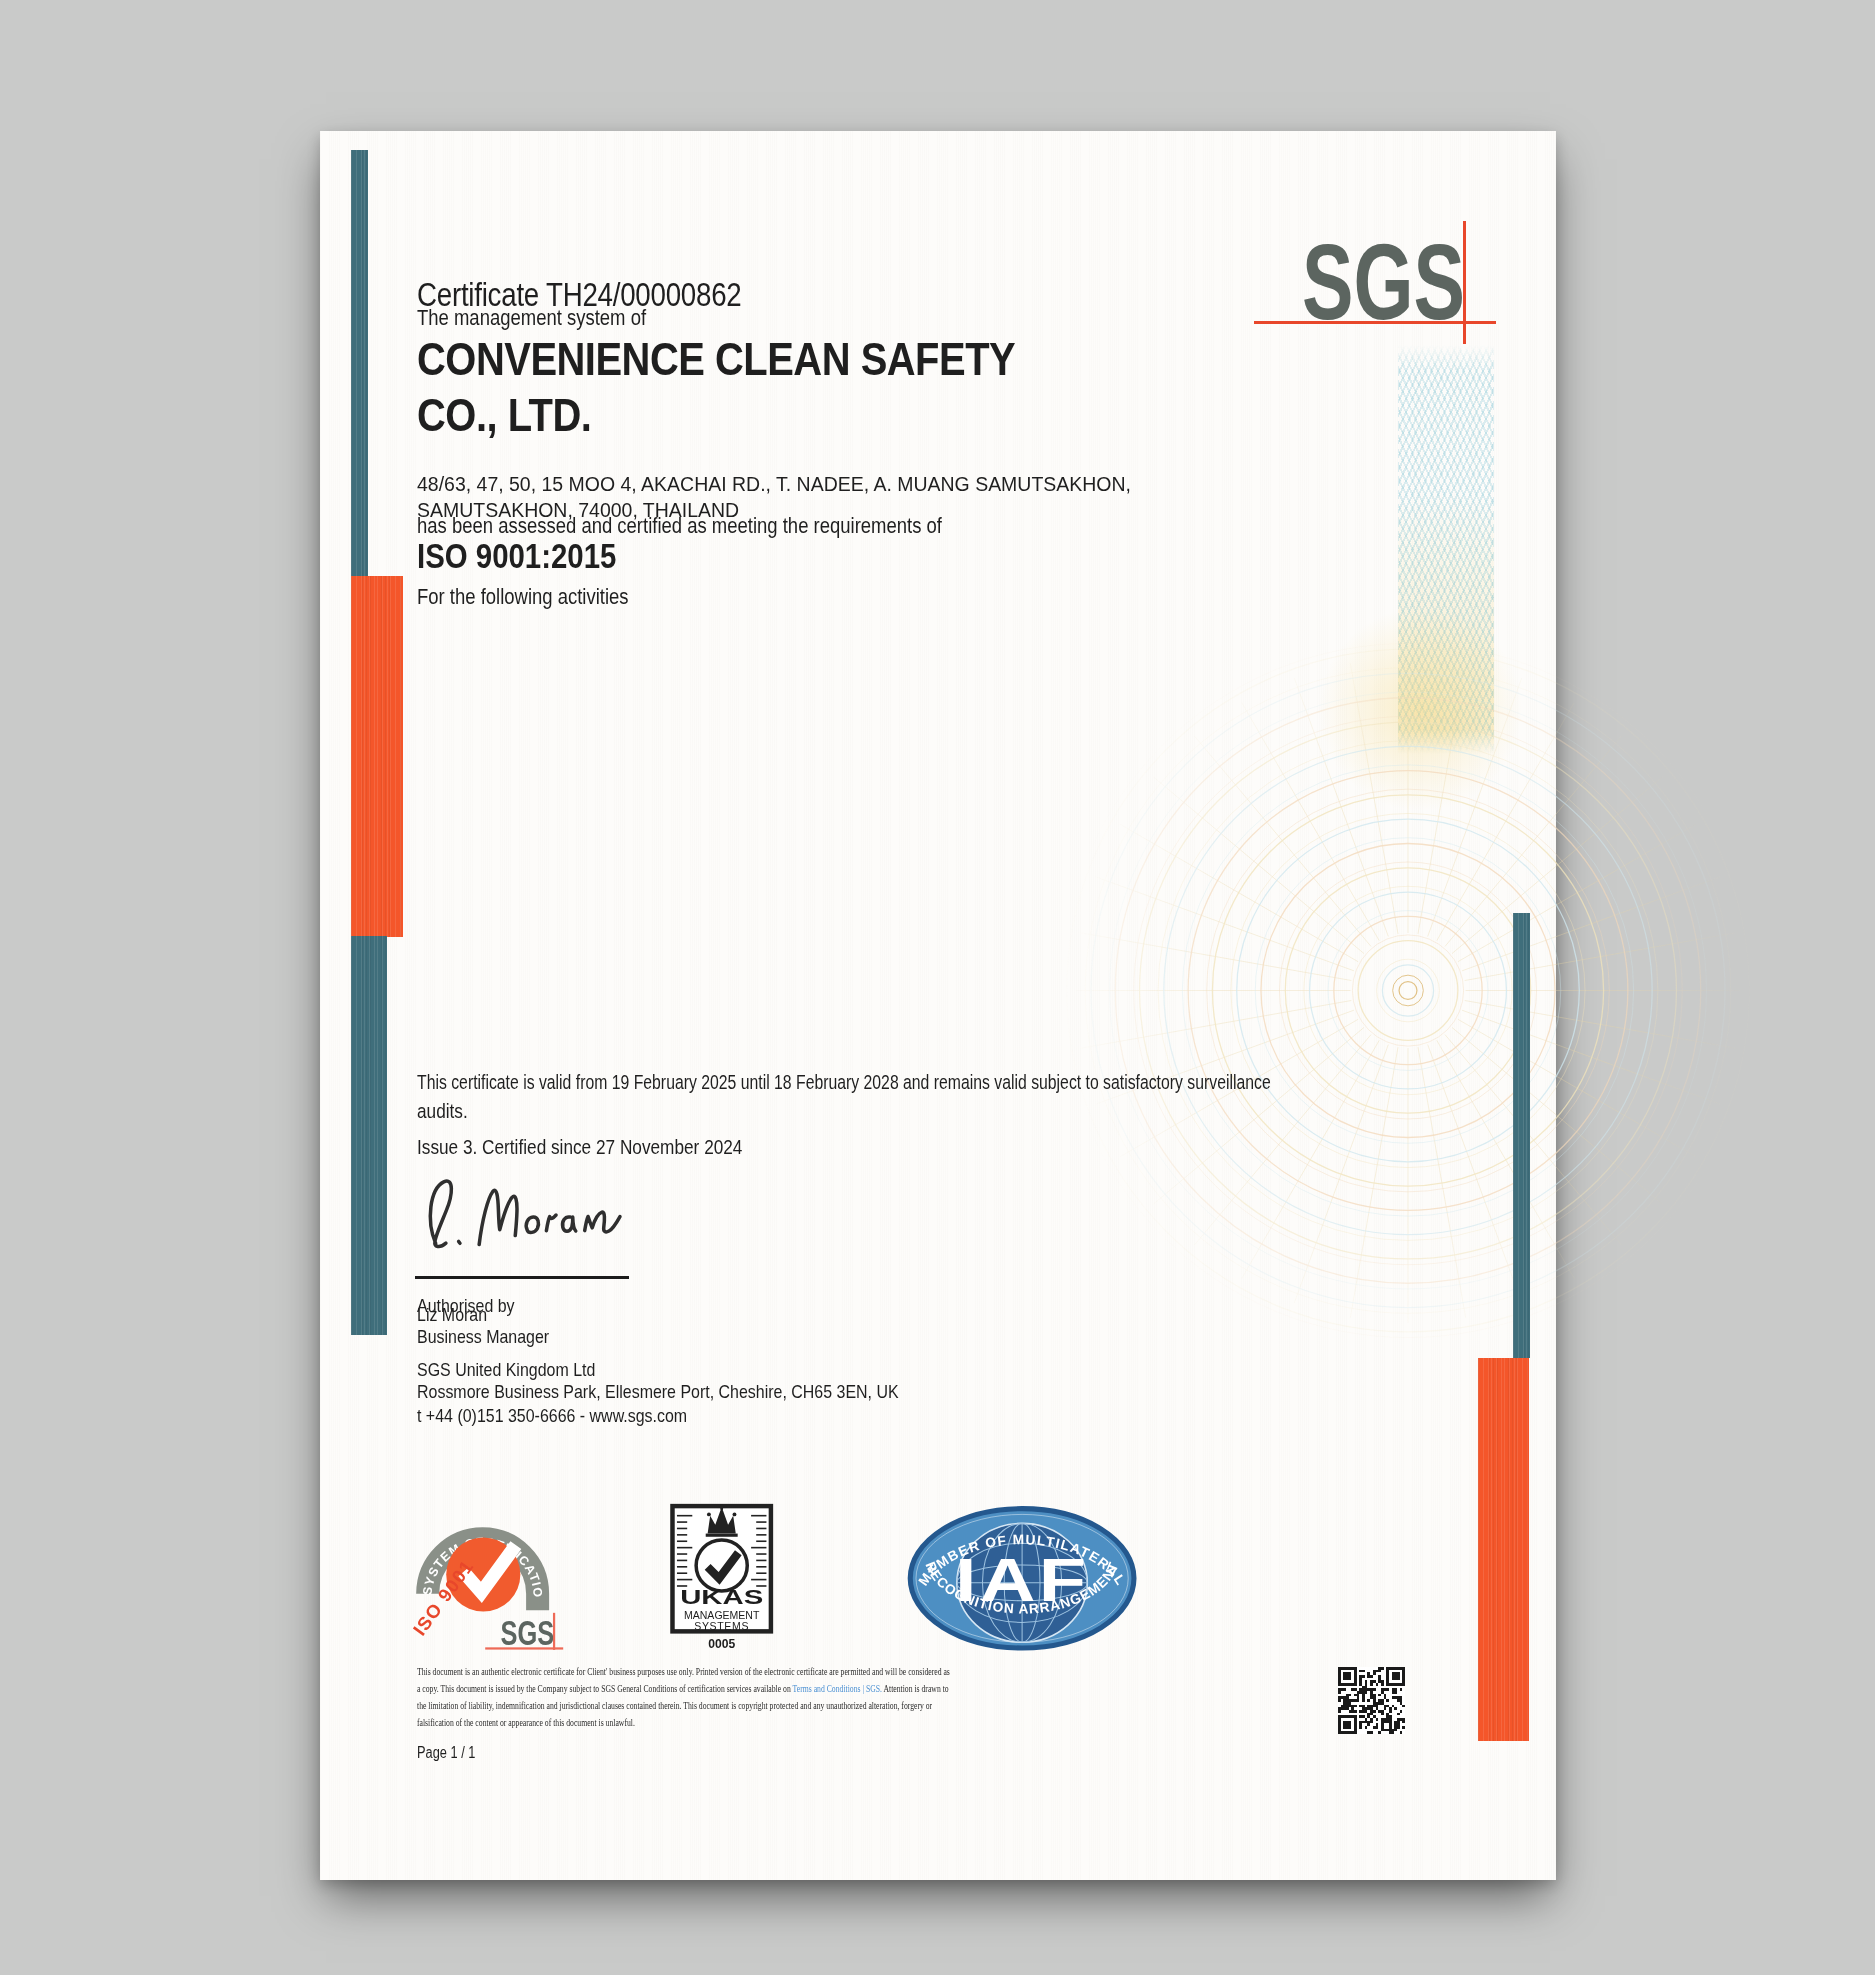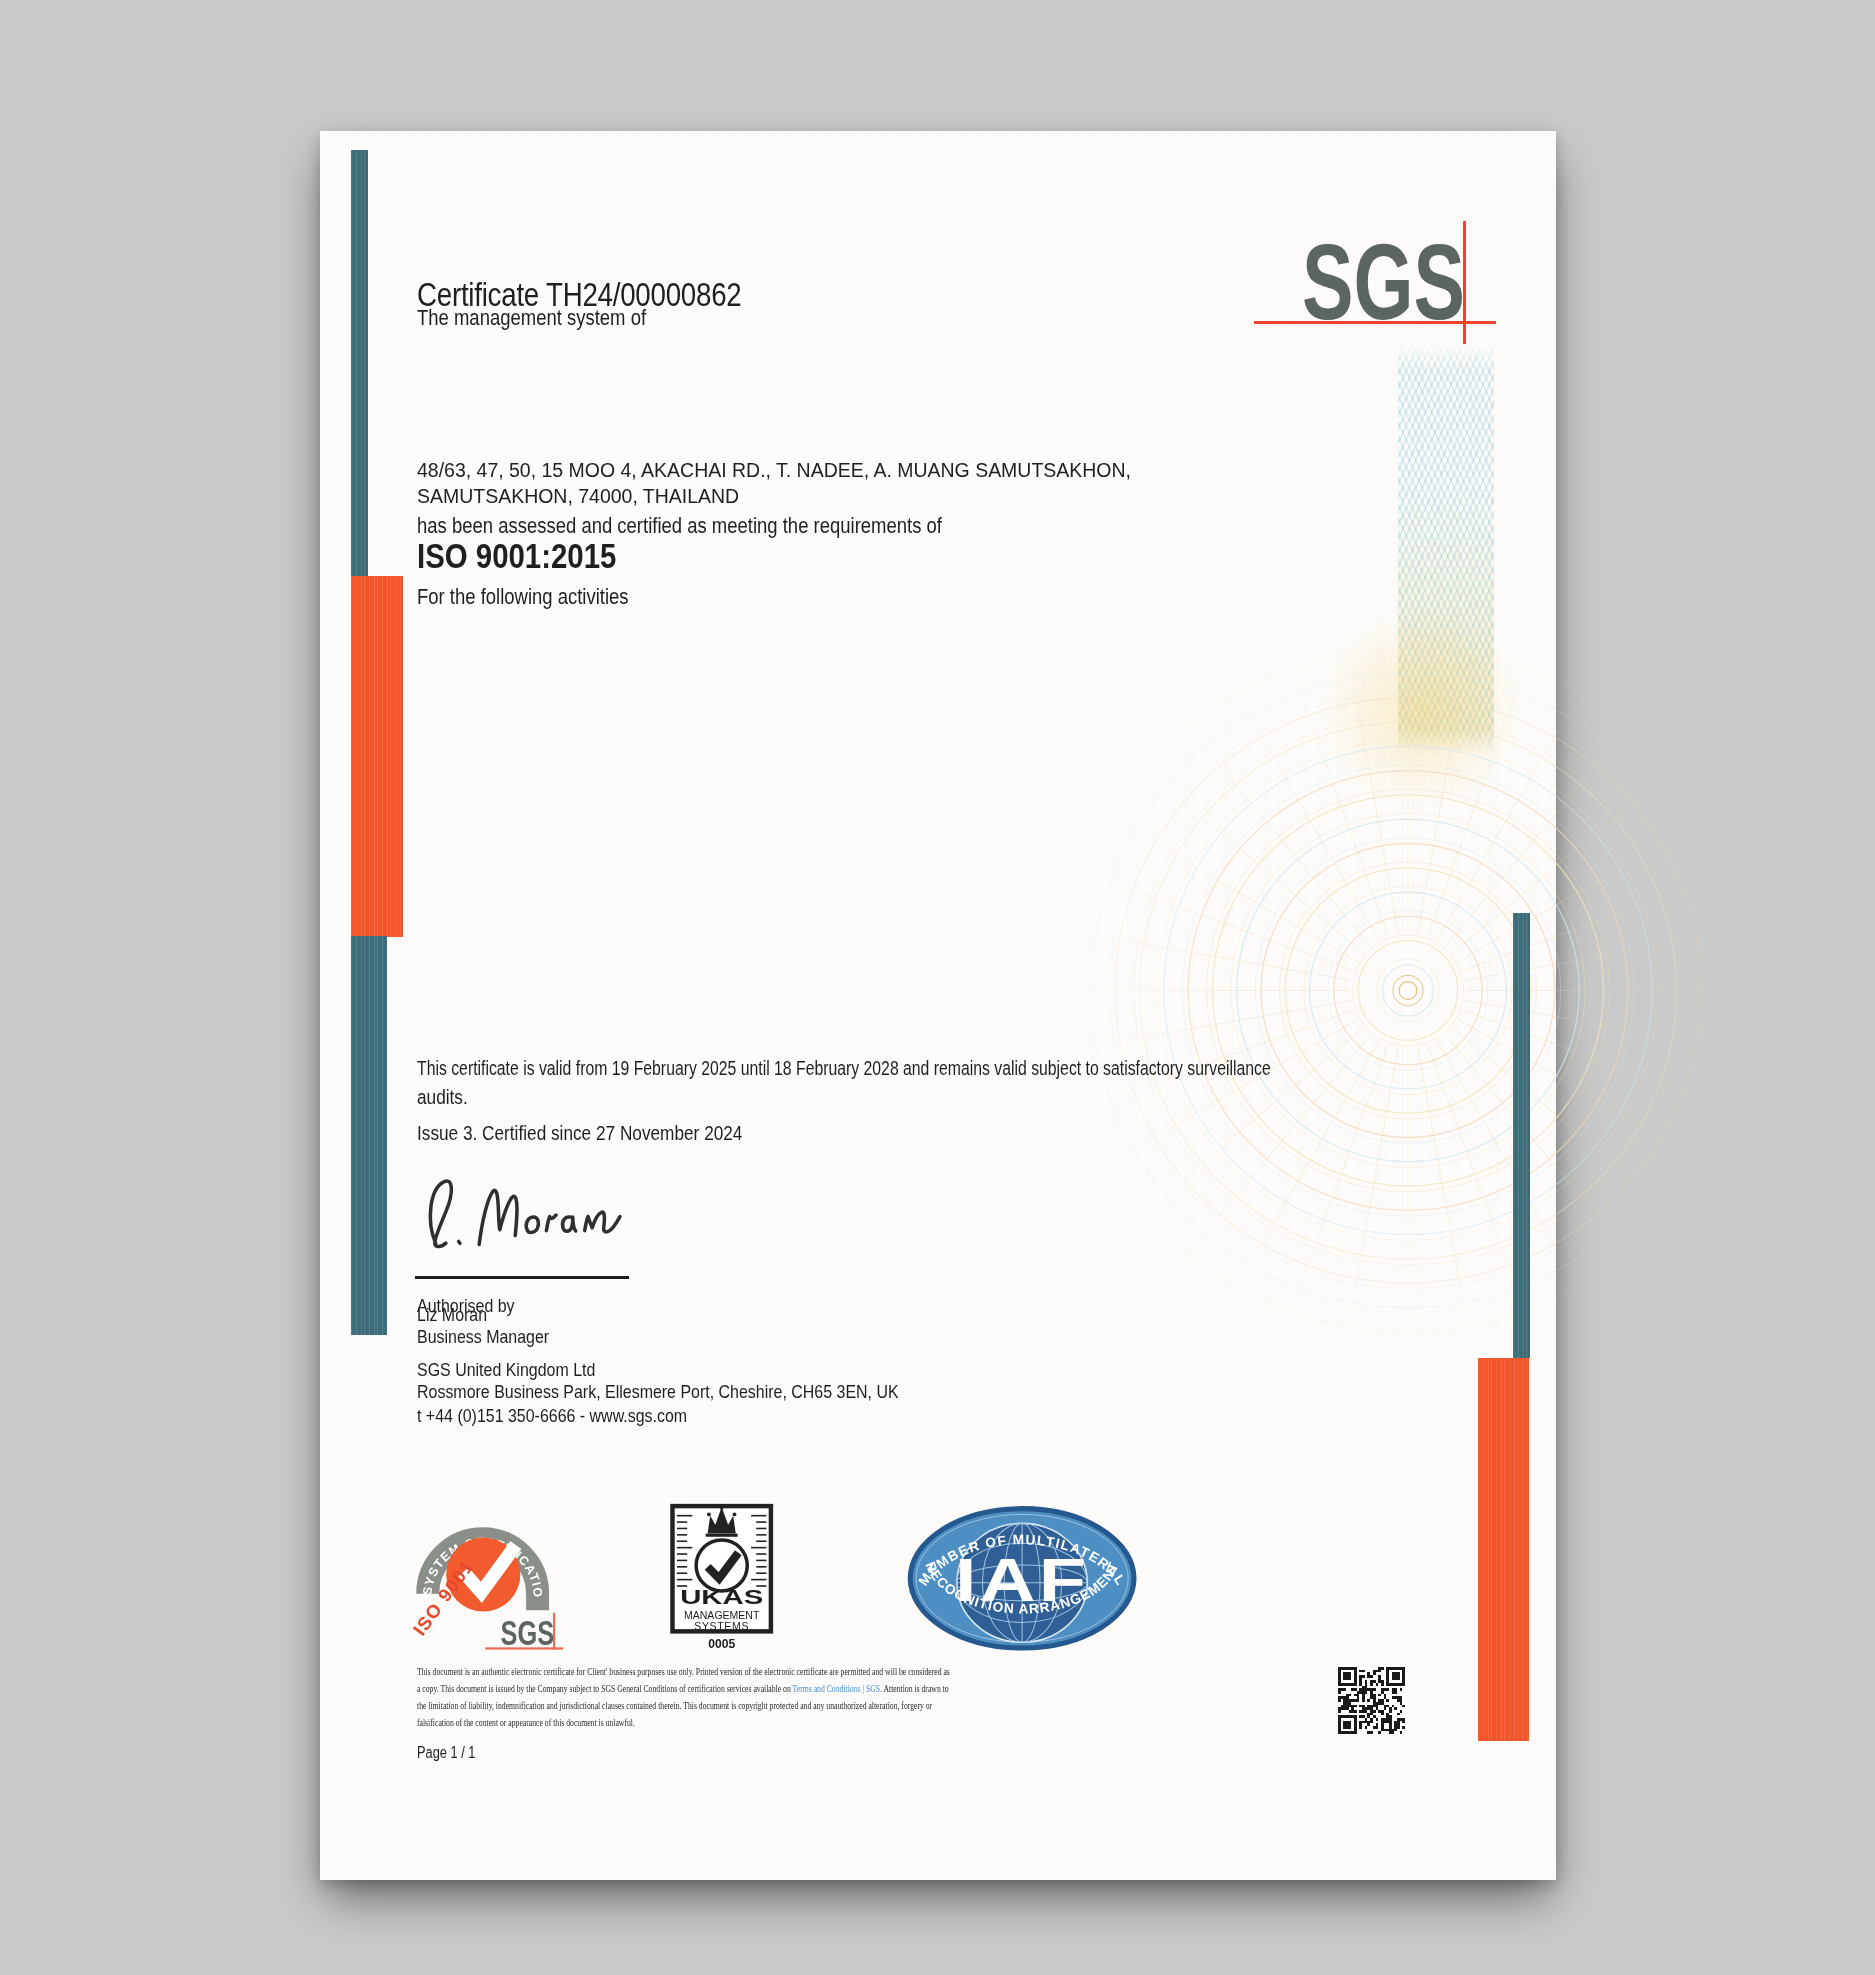--- a/index.html
+++ b/index.html
@@ -12,21 +12,21 @@
   .bar{position:absolute;z-index:2;
        background-image:repeating-linear-gradient(90deg,rgba(255,255,255,.10) 0 0.6px,transparent 0.6px 2.6px),
                         repeating-linear-gradient(90deg,rgba(0,0,0,.05) 0 0.6px,transparent 0.6px 3.8px);}
   .teal{background-color:var(--teal-bar,#3f6e7b);}
   .orange{background-color:var(--orange-bar,#f4562a);}
   .txt{position:absolute;left:97px;white-space:nowrap;z-index:3;}
   .sq{display:inline-block;transform-origin:0 50%;white-space:nowrap;}
   .sq70{transform:scaleX(.70);} .sq77{transform:scaleX(.77);} .sq80{transform:scaleX(.80);}
   .sq84{transform:scaleX(.84);} .sq88{transform:scaleX(.88);} .sq95{transform:scaleX(.95);}
   .f-title{font-size:33px;letter-spacing:-0.3px;margin-top:11px;}
-  .f-body{font-size:22px;} .f-small{font-size:20.5px;} .f-co{font-size:47px;font-weight:bold;line-height:56px;letter-spacing:-0.6px;}
+  .f-body{font-size:22px;} .f-small{font-size:20.5px;margin-top:14px;} .f-co{font-size:47px;font-weight:bold;line-height:56px;letter-spacing:-0.6px;}
   .f-iso{font-size:35px;font-weight:bold;}
   .f-auth{font-size:19px;line-height:22px;}
   .f-fine{font-size:11px;line-height:17px;color:#2a2a2a;font-family:Liberation Serif, serif;}
   .f-page{font-size:16px;}
   .link{color:var(--link-blue,#4a8fd2);}
   .sigline{position:absolute;background:#1c1c1c;z-index:3;}
   .deco{position:absolute;z-index:1;}
   .flower{-webkit-mask-image:radial-gradient(closest-side,#000 55%,transparent 98%);
           mask-image:radial-gradient(closest-side,#000 55%,transparent 98%);opacity:.85;}
   .woven{background-image:
@@ -124,20 +124,23 @@
     <svg class="abs" style="left:982px;top:107px;z-index:3;" width="163" height="84" viewBox="0 0 255 131">
       <text x="0" y="126" font-size="168" font-weight="bold" fill="#5c6560" textLength="255" lengthAdjust="spacingAndGlyphs">SGS</text>
     </svg>
     <div class="abs" style="left:934px;top:190px;width:242px;height:2.6px;background:var(--accent-red,#e8472b);z-index:4;"></div>
     <div class="abs" style="left:1143px;top:90px;width:2.6px;height:123px;background:var(--accent-red,#e8472b);z-index:4;"></div>
 
     <div class="txt f-title" style="top:134px;">
       <span class="sq sq84">Certificate TH24/00000862</span></div>
     <div class="txt f-body" style="top:174px;">
       <span class="sq sq84">The management system of</span></div>
+    <div class="txt f-co" style="top:200px;">
+      <span class="sq" style="transform:scaleX(.85)">CONVENIENCE CLEAN SAFETY</span><br>
+      <span class="sq" style="transform:scaleX(.85)">CO., LTD.</span></div>
     <div class="txt f-small" style="top:326px;line-height:25.6px;">
       <span class="sq sq95">48/63, 47, 50, 15 MOO 4, AKACHAI RD., T. NADEE, A. MUANG SAMUTSAKHON,</span><br>
       <span class="sq sq95">SAMUTSAKHON, 74000, THAILAND</span></div>
     <div class="txt f-body" style="top:382px;">
       <span class="sq sq84">has been assessed and certified as meeting the requirements of</span></div>
     <div class="txt f-iso" style="top:405px;">
       <span class="sq sq84">ISO 9001:2015</span></div>
     <div class="txt f-body" style="top:453px;">
       <span class="sq sq84">For the following activities</span></div>
 

